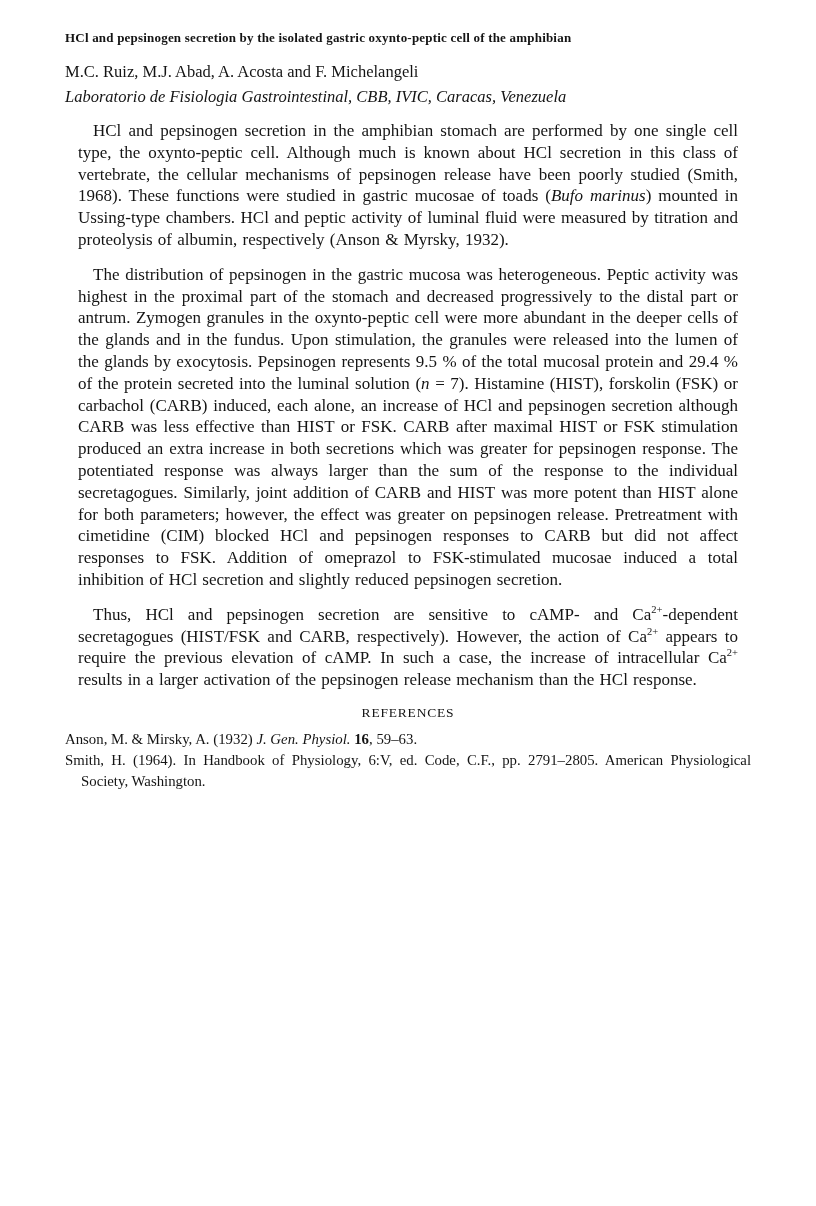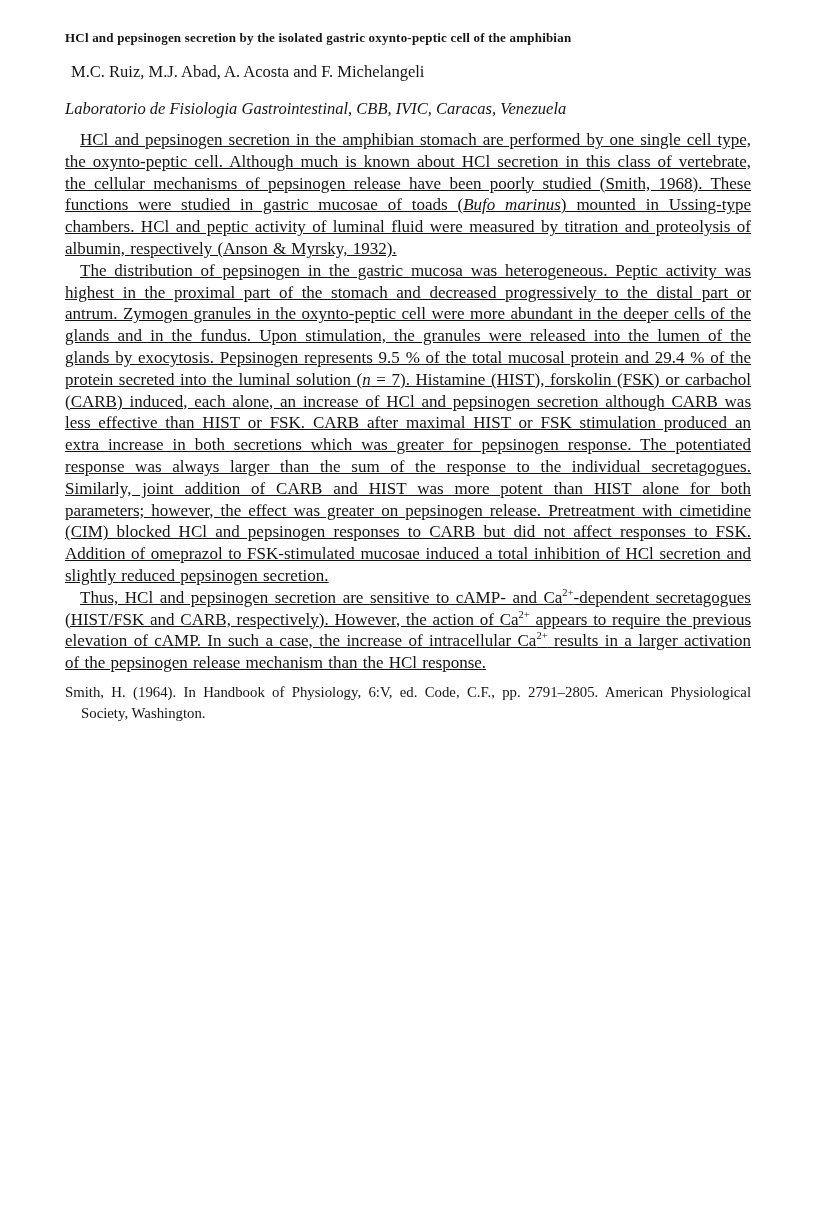--- a/index.html
+++ b/index.html
@@ -39,39 +39,37 @@
     font-weight: bold;
     font-size: 13px;
     line-height: 22px;
     text-align: justify;
     letter-spacing: 0.2px;
   }
   .authors {
     margin-top: 12px;
     font-size: 16.5px;
     line-height: 21px;
-    margin-left: 6px;
   }
   .affiliation {
-    margin-top: 16px;
+    margin-top: 4px;
     font-style: italic;
     font-size: 16.5px;
     line-height: 21px;
   }
   .body-paragraphs {
     margin-top: 10px;
   }
   .body-paragraphs p {
-    margin: 0;
+    margin: 13px;
     font-size: 17px;
     line-height: 21.8px;
     text-align: justify;
     text-indent: 15px;
     word-spacing: 1px;
-    text-decoration: underline;
   }
   .references-heading {
     margin-top: 14px;
     text-align: center;
     font-size: 13.5px;
     letter-spacing: 0.8px;
   }
   .references-list {
     margin-top: 8px;
   }
@@ -100,18 +98,20 @@
   <div class="authors">M.C. Ruiz, M.J. Abad, A. Acosta and F. Michelangeli</div>
 
   <div class="affiliation">Laboratorio de Fisiologia Gastrointestinal, CBB, IVIC, Caracas, Venezuela</div>
 
   <div class="body-paragraphs">
       <p><span>HCl and pepsinogen secretion in the amphibian stomach are performed by one single cell type, the oxynto-peptic cell. Although much is known about HCl secretion in this class of vertebrate, the cellular mechanisms of pepsinogen release have been poorly studied (Smith, 1968). These functions were studied in gastric mucosae of toads (</span><span style="font-style: italic;">Bufo marinus</span><span>) mounted in Ussing-type chambers. HCl and peptic activity of luminal fluid were measured by titration and proteolysis of albumin, respectively (Anson &amp; Myrsky, 1932).</span></p>
       <p><span>The distribution of pepsinogen in the gastric mucosa was heterogeneous. Peptic activity was highest in the proximal part of the stomach and decreased progressively to the distal part or antrum. Zymogen granules in the oxynto-peptic cell were more abundant in the deeper cells of the glands and in the fundus. Upon stimulation, the granules were released into the lumen of the glands by exocytosis. Pepsinogen represents 9.5 % of the total mucosal protein and 29.4 % of the protein secreted into the luminal solution (</span><span style="font-style: italic;">n</span><span> = 7). Histamine (HIST), forskolin (FSK) or carbachol (CARB) induced, each alone, an increase of HCl and pepsinogen secretion although CARB was less effective than HIST or FSK. CARB after maximal HIST or FSK stimulation produced an extra increase in both secretions which was greater for pepsinogen response. The potentiated response was always larger than the sum of the response to the individual secretagogues. Similarly, joint addition of CARB and HIST was more potent than HIST alone for both parameters; however, the effect was greater on pepsinogen release. Pretreatment with cimetidine (CIM) blocked HCl and pepsinogen responses to CARB but did not affect responses to FSK. Addition of omeprazol to FSK-stimulated mucosae induced a total inhibition of HCl secretion and slightly reduced pepsinogen secretion.</span></p>
       <p><span>Thus, HCl and pepsinogen secretion are sensitive to cAMP- and Ca</span><sup>2+</sup><span>-dependent secretagogues (HIST/FSK and CARB, respectively). However, the action of Ca</span><sup>2+</sup><span> appears to require the previous elevation of cAMP. In such a case, the increase of intracellular Ca</span><sup>2+</sup><span> results in a larger activation of the pepsinogen release mechanism than the HCl response.</span></p>
     </div>
 
+  <div class="references-heading">REFERENCES</div>
 
   <div class="references-list">
+      <p><span>Anson, M. &amp; Mirsky, A. (1932) </span><span style="font-style: italic;">J. Gen. Physiol. </span><span style="font-weight: bold;">16</span><span>, 59–63.</span></p>
       <p><span>Smith, H. (1964). In </span><span style="">Handbook of Physiology</span><span>, 6:V, ed. Code, C.F., pp. 2791–2805. American Physiological Society, Washington.</span></p>
     </div>
 
 </div>
 
 </body></html>

